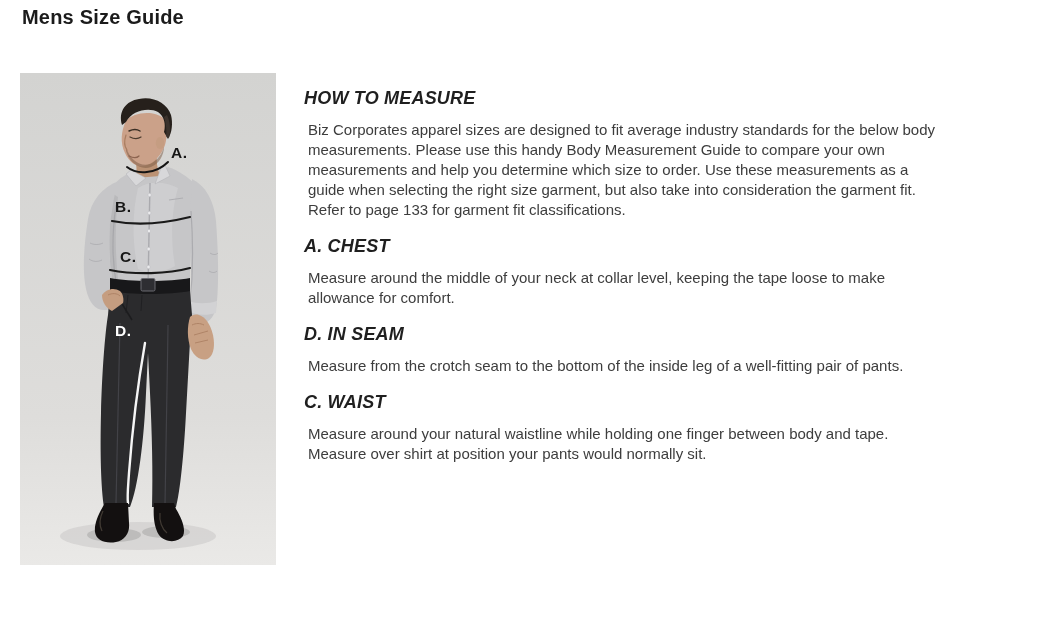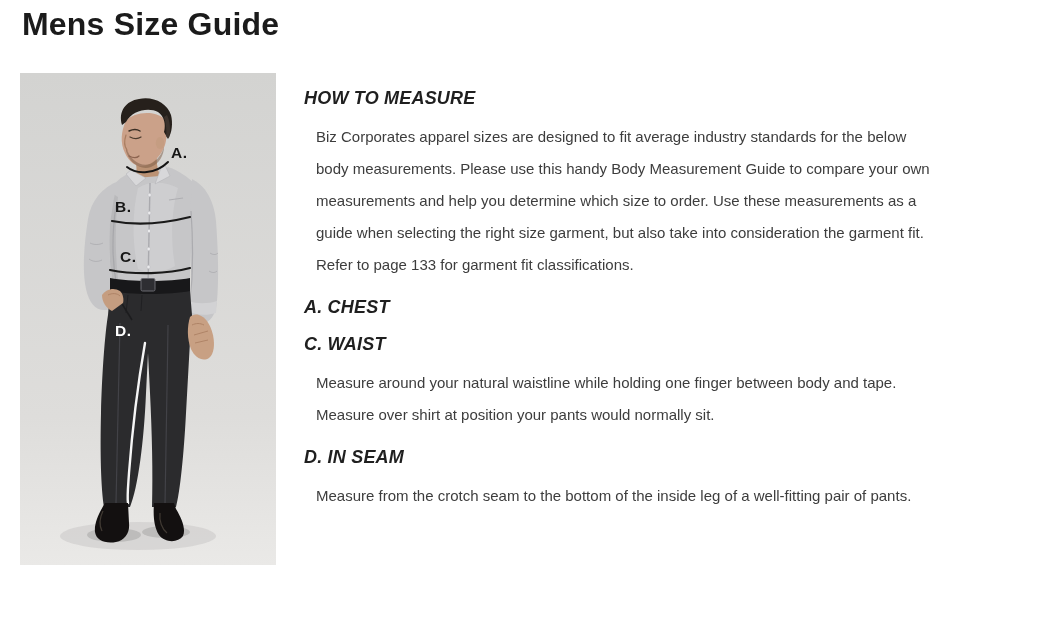--- a/index.html
+++ b/index.html
@@ -11,21 +11,21 @@
     font-family: "Liberation Sans", sans-serif;
     overflow: hidden;
   }
   .page { position: relative; width: 1038px; height: 621px; }
 
   .page-title {
     position: absolute;
     left: 22px;
     top: 6px;
     margin: 0;
-    font-size: 32px;
+    font-size: 20px;
     font-weight: 600;
     letter-spacing: 0.2px;
     color: #1b1b1b;
   }
 
   
   .photo {
     position: absolute;
     left: 20px;
     top: 73px;
@@ -54,23 +54,23 @@
   .text-col h2, .text-col h3 {
     margin: 0 0 11px 0;
     font-size: 18px;
     font-weight: 700;
     letter-spacing: 0.2px;
     color: #1f1f1f;
     line-height: 21px;
     font-style: italic;
   }
   .text-col p {
-    margin: 12px;
+    margin: 4px;
     font-size: 15px;
-    line-height: 32px;
+    line-height: 20px;
     color: #3d3d3d;
   }
   .text-col .block { margin-bottom: 16px; }
 </style>
 </head>
 <body>
 
 <div class="page">
 
   <h1 class="page-title">Mens Size Guide</h1>
@@ -160,29 +160,30 @@
     <span class="marker" style="left:100px; top:176px;">C.</span>
     <span class="marker light" style="left:95px; top:250px;">D.</span>
   </figure>
 
   <div class="text-col">
     <h2>HOW TO MEASURE</h2>
     <p class="block">Biz Corporates apparel sizes are designed to fit average industry standards for the below body measurements. Please use this handy Body Measurement Guide to compare your own measurements and help you determine which size to order. Use these measurements as a guide when selecting the right size garment, but also take into consideration the garment fit. Refer to page 133 for garment fit classifications.</p>
 
     <section class="block">
       <h3>A. CHEST</h3>
+      <p>Measure around the middle of your neck at collar level, keeping the tape loose to make allowance for comfort.</p>
     </section>
 
     <section class="block">
     </section>
 
     <section class="block">
-      <h3>C. WAIST</h3>
-      <p>Measure around your natural waistline while holding one finger between body and tape. Measure over shirt at position your pants would normally sit.</p>
+      <h3>D. IN SEAM</h3>
+      <p>Measure from the crotch seam to the bottom of the inside leg of a well-fitting pair of pants.</p>
     </section>
 
     <section class="block">
-      <h3>D. IN SEAM</h3>
-      <p>Measure from the crotch seam to the bottom of the inside leg of a well-fitting pair of pants.</p>
+      <h3>C. WAIST</h3>
+      <p>Measure around your natural waistline while holding one finger between body and tape. Measure over shirt at position your pants would normally sit.</p>
     </section>
   </div>
 
 </div>
 
 </body></html>

